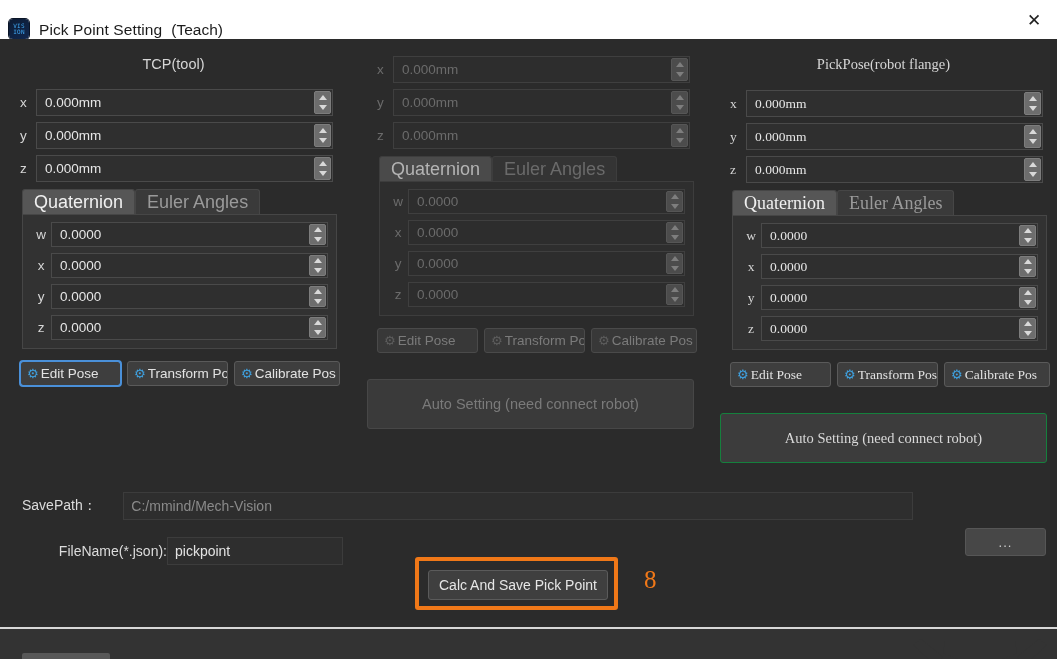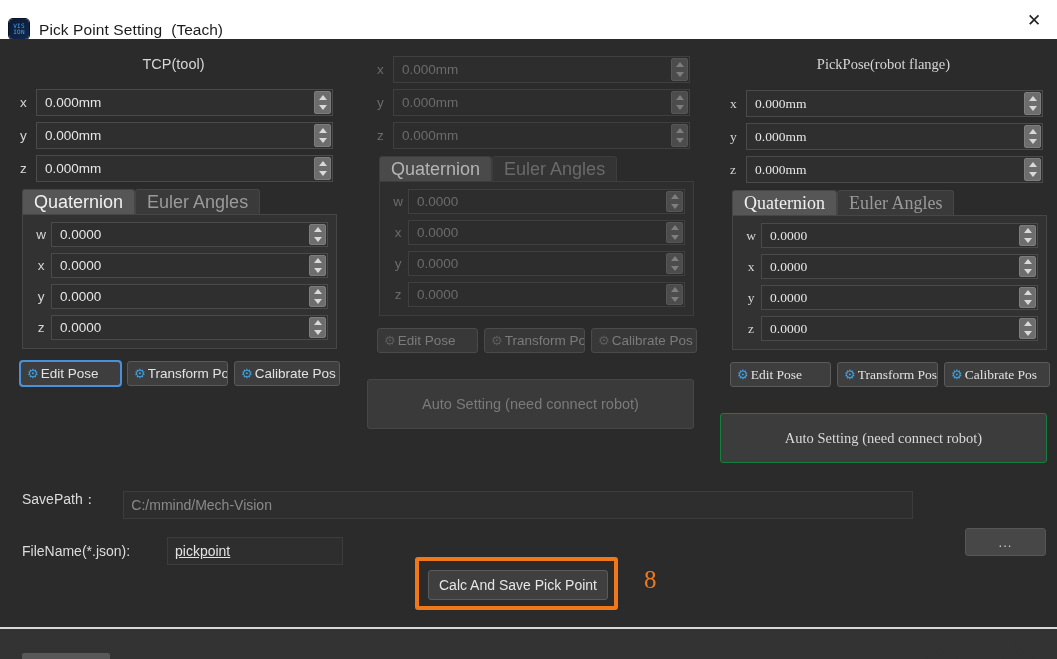--- a/index.html
+++ b/index.html
@@ -92,34 +92,34 @@
   .gear{flex:none;margin-right:2px;color:#3fa1e0;font-size:13px;line-height:1;}
   .col.dim .gear{color:#5d5d5d;}
 
   
   .autobtn{margin-left:10px;margin-right:10px;margin-top:26px;height:48px;
            background:#3c3c3c;border:1px solid #15803d;border-radius:3px;
            display:flex;align-items:center;justify-content:center;font-size:14.5px;color:#d9d9d9;}
   .col.dim .autobtn{color:#7a7a7a;background:#3a3a3a;border-color:#474747;}
 
   
-  .savepath{position:absolute;left:0;top:452px;width:913px;height:30px;display:flex;align-items:flex-start;}
+  .savepath{position:absolute;left:0;top:452px;width:913px;height:30px;display:flex;align-items:center;}
   .savepath .cap{margin-left:22px;width:105px;font-size:14px;color:#dcdcdc;}
   .pathbox{width:818px;height:28px;background:#2e2e2e;border:1px solid #3c3c3c;
            display:flex;align-items:center;box-sizing:border-box;}
   .pathbox .v{padding-left:7px;font-size:14px;color:#8a8a8a;}
   .dots{position:absolute;left:965px;top:489px;width:79px;height:26px;background:#474747;
         border:1px solid #565656;border-radius:3px;display:flex;align-items:center;
         justify-content:center;color:#cfcfcf;font-size:13px;letter-spacing:1px;}
 
   .filename{position:absolute;left:0;top:497px;width:1057px;height:30px;display:flex;align-items:center;}
-  .filename .cap{margin-left:22px;width:145px;font-size:14px;color:#dcdcdc;}
+  .filename .cap{margin-left:22px;width:145px;font-size:14px;color:#dcdcdc;text-align:right;}
   .namebox{width:176px;height:28px;background:#2e2e2e;border:1px solid #3c3c3c;
            display:flex;align-items:center;box-sizing:border-box;}
-  .namebox .v{padding-left:7px;font-size:14px;color:#e2e2e2;text-decoration:underline;}
+  .namebox .v{padding-left:7px;font-size:14px;color:#e2e2e2;}
 
   
   .hl-box{position:absolute;left:415px;top:518px;width:203px;height:53px;
           border:4px solid #f07818;border-radius:3px;box-sizing:border-box;}
   .calcbtn{position:absolute;left:428px;top:531px;width:178px;height:28px;background:#3f3f3f;
            border:1px solid #5b5b5b;border-radius:3px;display:flex;align-items:center;
            justify-content:center;color:#e6e6e6;font-size:14px;}
   .anno-num{position:absolute;left:644px;top:527px;color:#f07818;font-size:25px;
             font-family:"Liberation Serif","DejaVu Serif",serif;}
 

